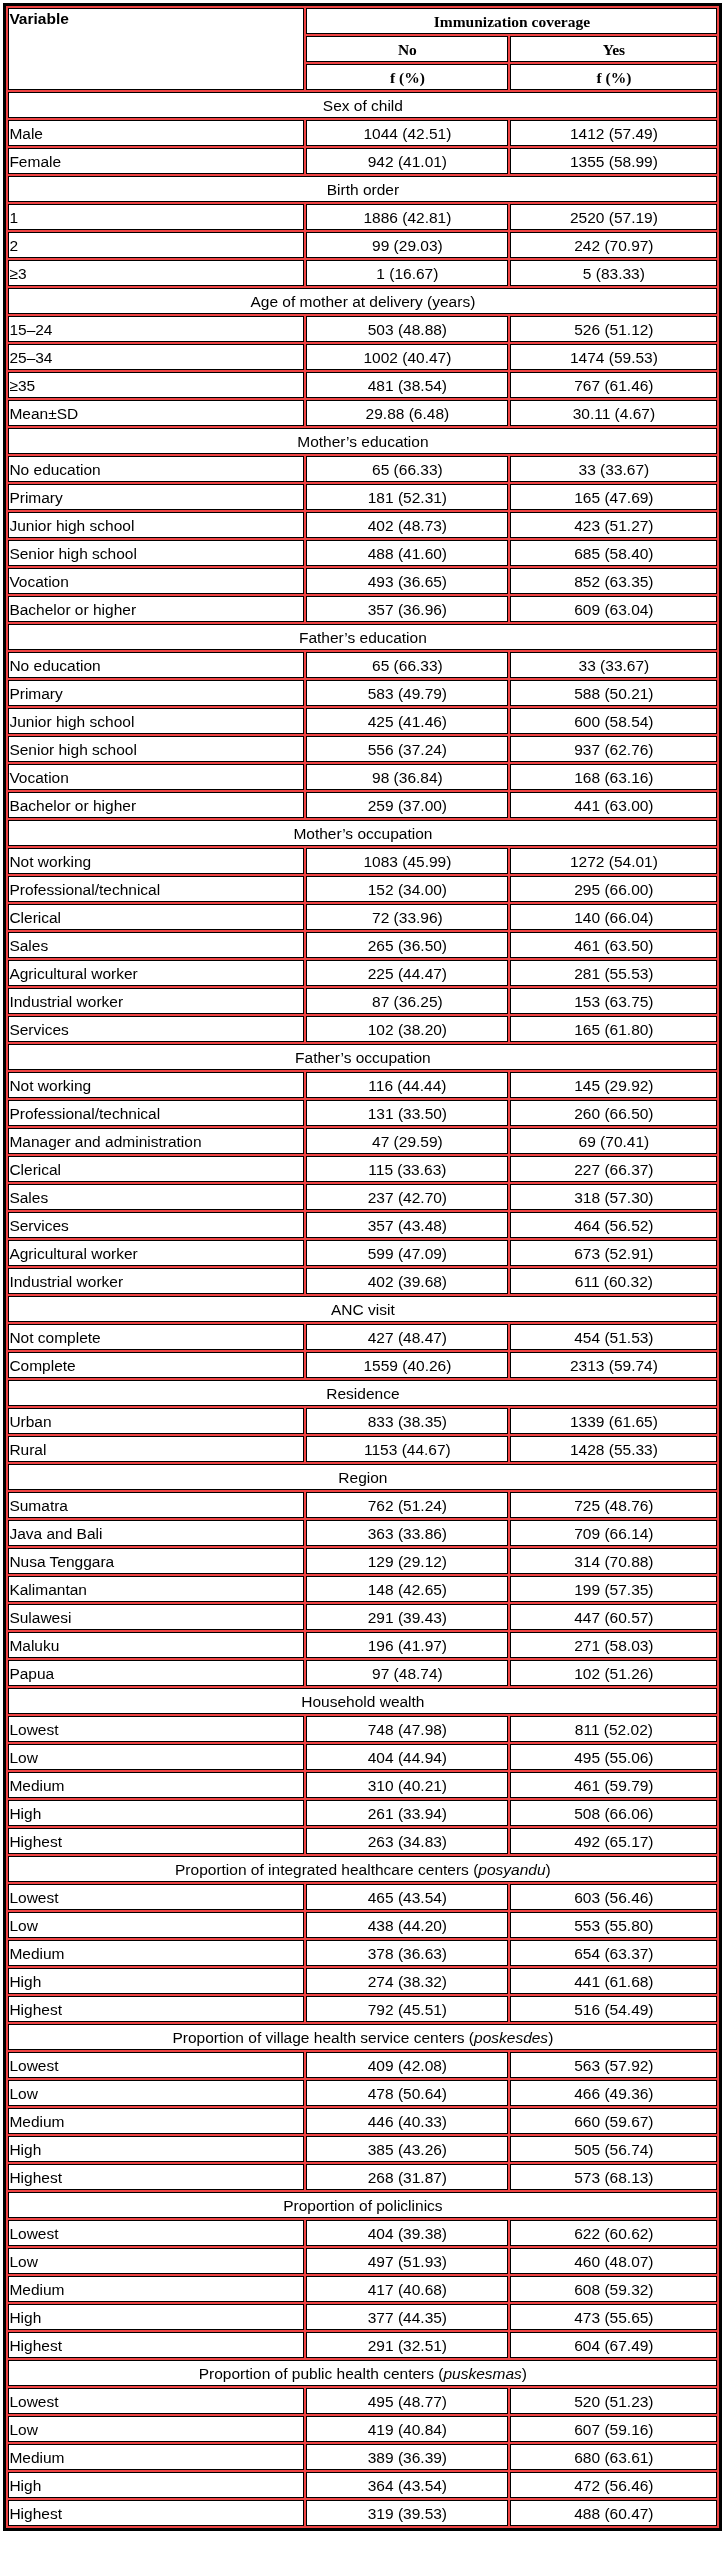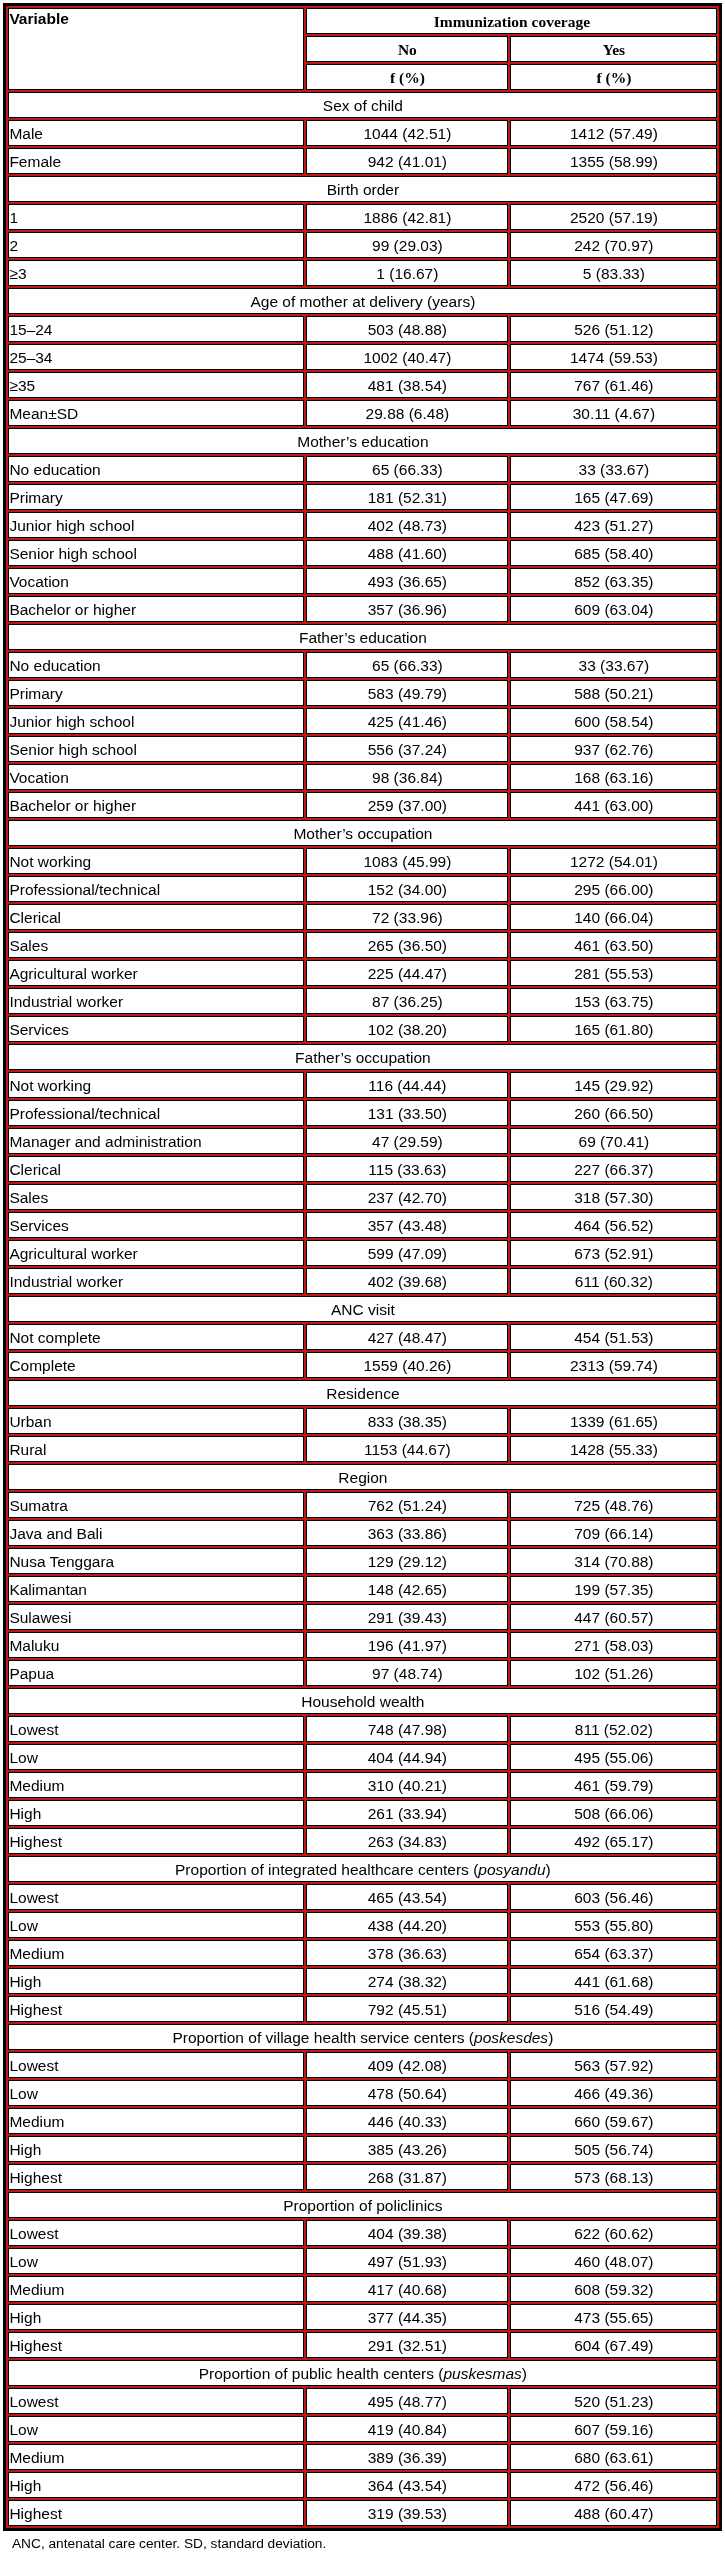--- a/index.html
+++ b/index.html
@@ -15,21 +15,21 @@
     box-sizing: border-box;
     padding: 3.4px 3.4px 0 3.4px;
     background: #ffffff;
   }
   table.imm {
     border-collapse: separate;
     border-spacing: 2.1px;
     table-layout: fixed;
     width: 719px;
     border: 3.4px solid #000000;
-    background: #b91c1c;
+    background: #ef4444;
   }
   table.imm th, table.imm td {
     border: 1.3px solid #000000;
     box-sizing: border-box;
     height: 26px;
     padding: 0;
     font-size: 15.5px;
     line-height: 19px;
     overflow: hidden;
     white-space: nowrap;
@@ -495,15 +495,14 @@
           <td class="num">364 (43.54)</td>
           <td class="num">472 (56.46)</td>
         </tr>
         <tr>
           <td class="rowlabel">Highest</td>
           <td class="num">319 (39.53)</td>
           <td class="num">488 (60.47)</td>
         </tr>
       </tbody>
   </table>
-  <div class="footnote">ANC, antenatal care center. SD, standard deviation.</div>
 </div>
 
 
 </body></html>

